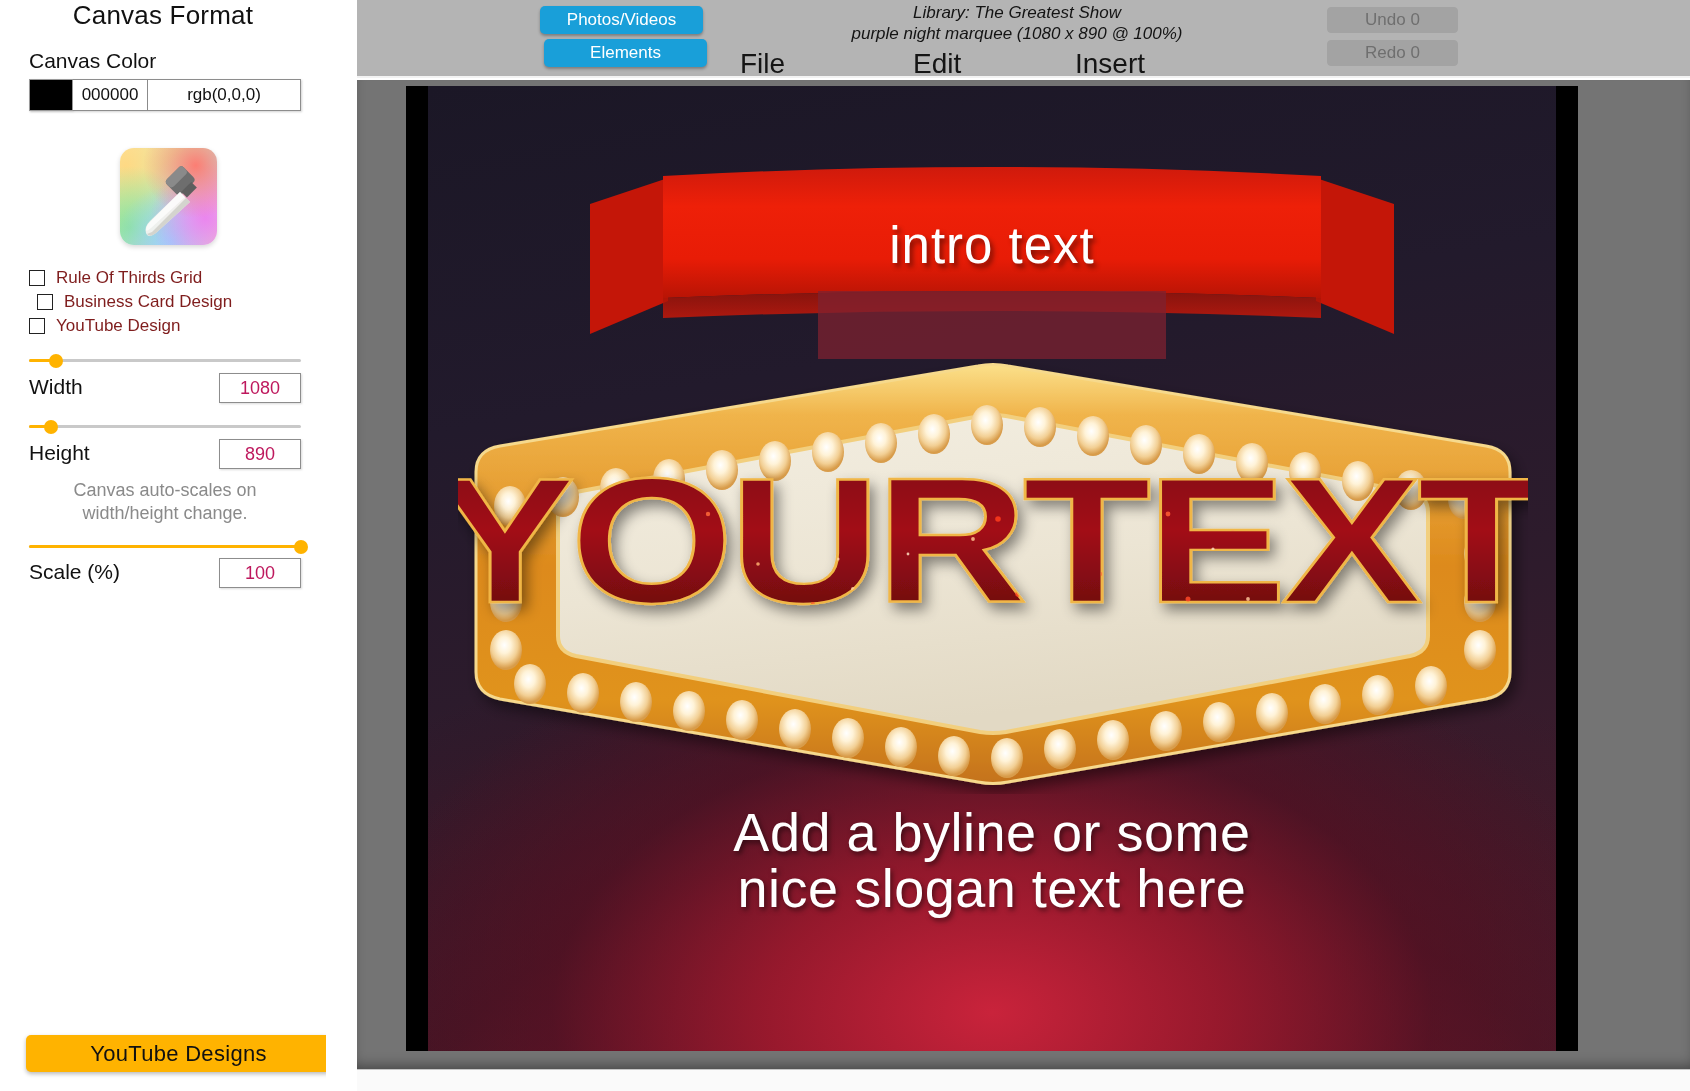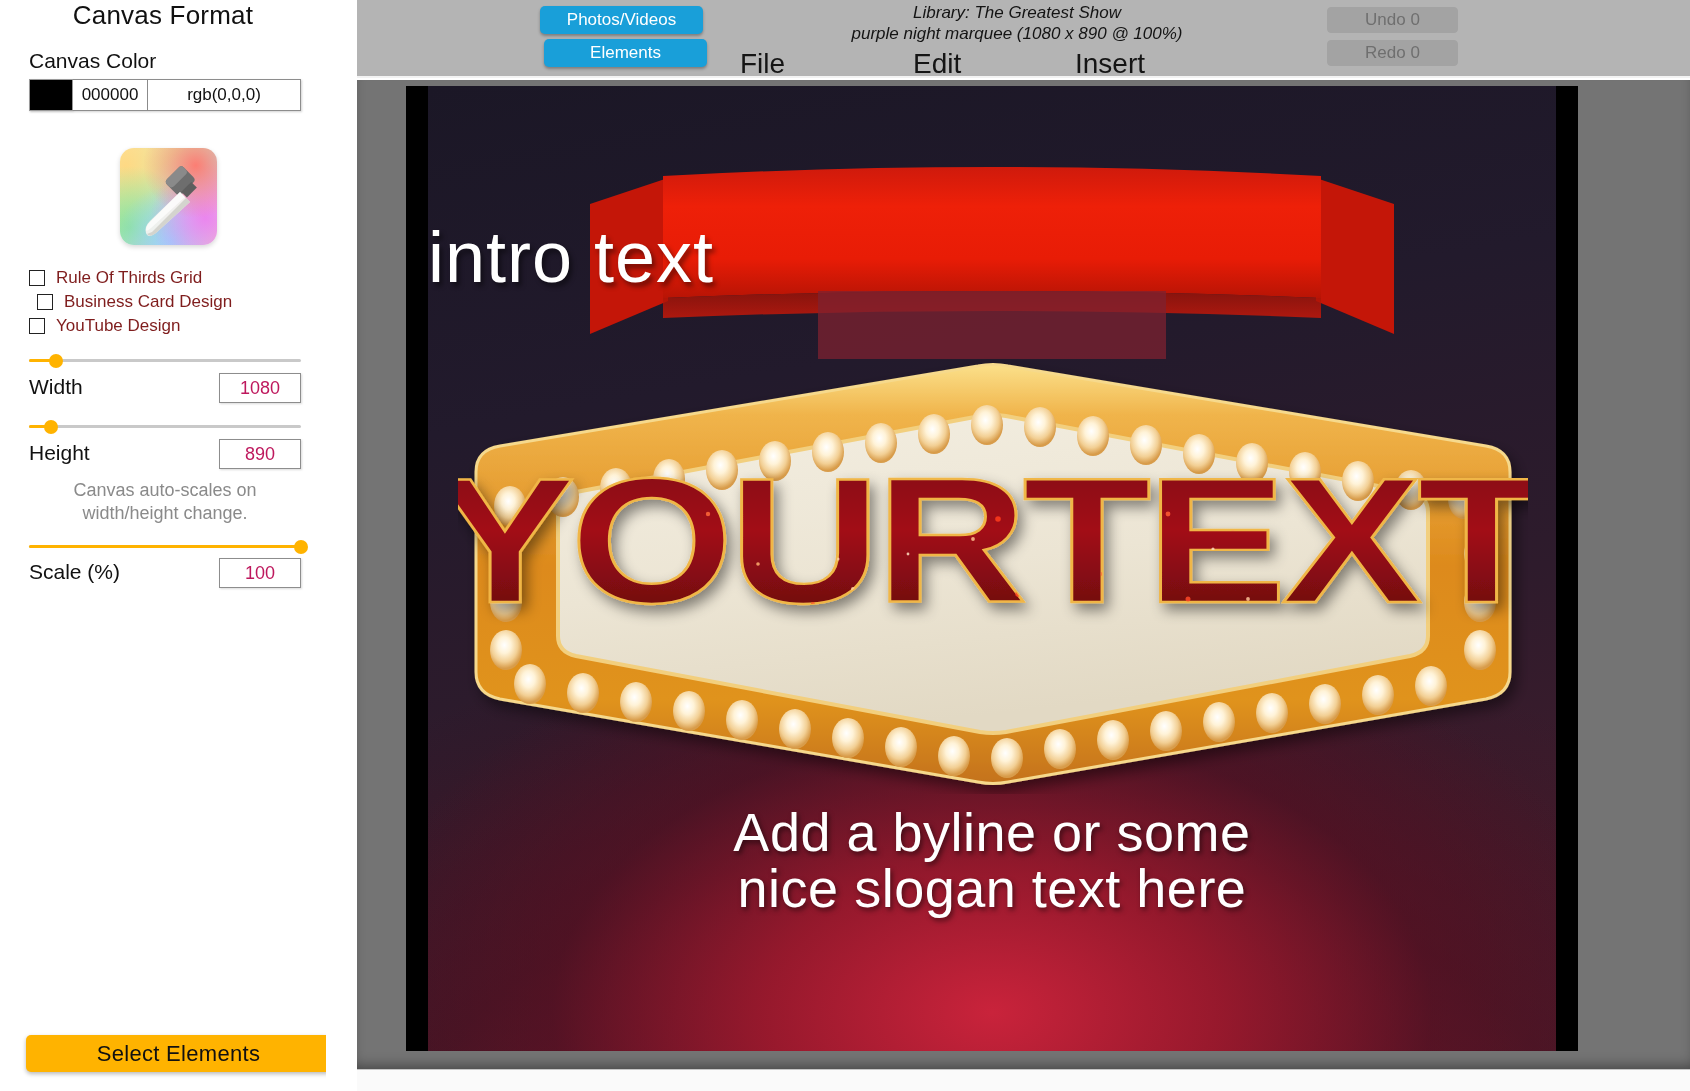--- a/index.html
+++ b/index.html
@@ -221,23 +221,23 @@
     width: 1333px; height: 22px;
     background: #fafafa;
     border-top: 1px solid #c6c6c6;
   }
 
   
   #ribbon { position: absolute; left: 0; top: 0; width: 1128px; height: 300px; }
 
   #ribbon-text {
     position: absolute; left: 0; top: 130px; width: 1128px;
-    text-align: left;
+    text-align: center;
     font-family: "Liberation Sans", sans-serif;
-    font-size: 72px; color: #ffffff; letter-spacing: 1px;
+    font-size: 51px; color: #ffffff; letter-spacing: 1px;
     text-shadow: 3px 4px 5px rgba(0,0,0,.45);
     white-space: nowrap;
   }
 
   
   #marquee { position: absolute; left: 30px; top: 268px; width: 1070px; height: 440px; }
 
   #byline {
     position: absolute; left: 0; top: 718px; width: 1128px;
     text-align: center;
@@ -320,21 +320,21 @@
         <div class="knob" style="left:100%"></div>
       </div>
       <div class="num-row" id="row-scale">
         <span class="lbl">Scale (%)</span>
         <span class="box">100</span>
       </div>
 
     </div>
 
     <div id="sidebar-bottom"></div>
-    <button id="select-designs">Select Elements</button>
+    <button id="select-designs">YouTube Designs</button>
   </div>
 
   <div id="toolbar">
     <button class="blue-btn" id="btn-photos">Photos/Videos</button>
     <button class="blue-btn" id="btn-elements">Elements</button>
 
     <div id="library-info">
       <div>Library: The Greatest Show</div>
       <div>purple night marquee (1080 x 890 @ 100%)</div>
     </div>

